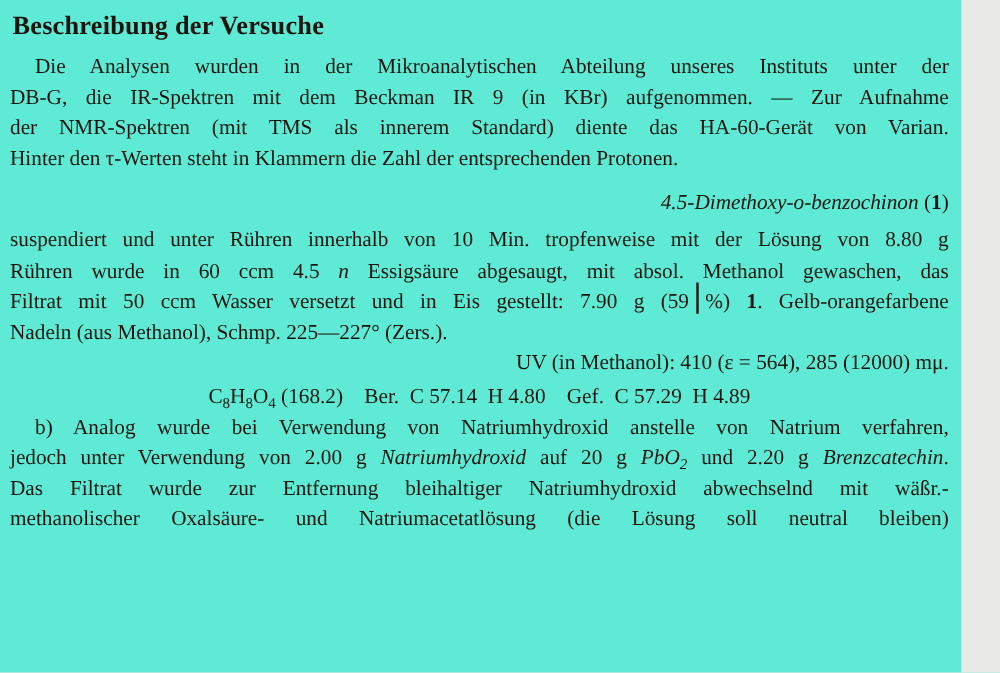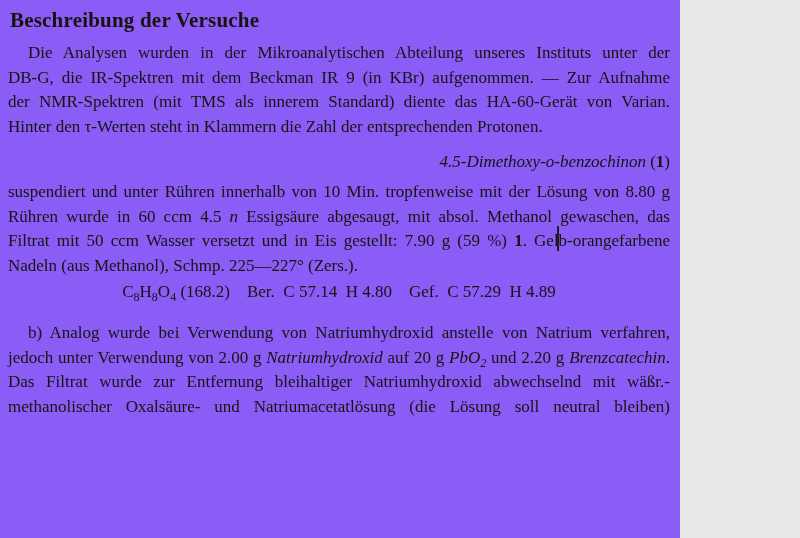--- a/index.html
+++ b/index.html
@@ -1,19 +1,19 @@
 <!DOCTYPE html>
 <html><head>
 <meta charset="utf-8">
 <style>
   html,body{margin:0;padding:0;background:#e9e9e7;}
   .page{
     position:relative;
-    width:680px;height:538px;
-    background:#8b5cf6;
+    width:769px;height:538px;
+    background:#5eead4;
     color:#17140f;
     font-family:"Liberation Serif","DejaVu Serif",serif;
     overflow:hidden;
     box-sizing:border-box;
   }
   .inner{padding:7px 10px 0 8px;}
   .doc-title{
     font-size:21px;
     font-weight:bold;
     line-height:26px;
@@ -28,21 +28,21 @@
   .seg{font-style:normal;}
   .seg-i{font-style:italic;}
   .seg-b{font-weight:bold;}
   .seg-sub{font-size:12px;vertical-align:-4px;line-height:0;}
   .seg-isub{font-size:12px;vertical-align:-4px;line-height:0;font-style:italic;}
   .seg-sup{font-size:11.5px;vertical-align:6px;line-height:0;}
   #intro{margin-top:8px;font-family:Liberation Serif, serif;}
   #compound-heading{margin-top:11px;}
   #para-a{margin-top:5px;}
   #formula-line{margin-top:2px;}
-  #para-b{margin-top:16px;}
+  #para-b{margin-top:0;}
   .stray-mark{
     position:absolute;
     left:557px;top:226px;
     width:1.5px;height:25px;
     background:#221f1a;
   }
 </style>
 </head>
 <body>
 
@@ -62,20 +62,23 @@
         <div class="tline ind"><span class="seg-i">4.5-Dimethoxy-o-benzochinon</span><span class="seg"> (</span><span class="seg-b">1</span><span class="seg">)</span></div>
       </div>
 
     <div id="para-a" class="block">
         <div class="tline just"><span class="seg">suspendiert und unter Rühren innerhalb von 10 Min. tropfenweise mit der Lösung von 8.80 g</span></div>
         <div class="tline just"><span class="seg">Rühren wurde in 60 ccm 4.5 </span><span class="seg-i">n</span><span class="seg"> Essigsäure abgesaugt, mit absol. Methanol gewaschen, das</span></div>
         <div class="tline just"><span class="seg">Filtrat mit 50 ccm Wasser versetzt und in Eis gestellt: 7.90 g (59 %) </span><span class="seg-b">1</span><span class="seg">. Gelb-orangefarbene</span></div>
         <div class="tline"><span class="seg">Nadeln (aus Methanol), Schmp. 225—227° (Zers.).</span></div>
       </div>
 
+    <div id="uv-line" class="block">
+        <div class="tline ind"><span class="seg">UV (in Methanol): 410 (ε = 564), 285 (12000) mμ.</span></div>
+      </div>
 
     <div id="formula-line" class="block">
         <div class="tline ctr"><span class="seg">C</span><span class="seg-sub">8</span><span class="seg">H</span><span class="seg-sub">8</span><span class="seg">O</span><span class="seg-sub">4</span><span class="seg"> (168.2) Ber. C 57.14 H 4.80 Gef. C 57.29 H 4.89</span></div>
       </div>
 
     <div id="para-b" class="block">
         <div class="tline just ind"><span class="seg">b) Analog wurde bei Verwendung von Natriumhydroxid anstelle von Natrium verfahren,</span></div>
         <div class="tline just"><span class="seg">jedoch unter Verwendung von 2.00 g </span><span class="seg-i">Natriumhydroxid</span><span class="seg"> auf 20 g </span><span class="seg-i">PbO</span><span class="seg-isub">2</span><span class="seg"> und 2.20 g </span><span class="seg-i">Brenzcatechin</span><span class="seg">.</span></div>
         <div class="tline just"><span class="seg">Das Filtrat wurde zur Entfernung bleihaltiger Natriumhydroxid abwechselnd mit wäßr.-</span></div>
         <div class="tline just"><span class="seg">methanolischer Oxalsäure- und Natriumacetatlösung (die Lösung soll neutral bleiben)</span></div>

